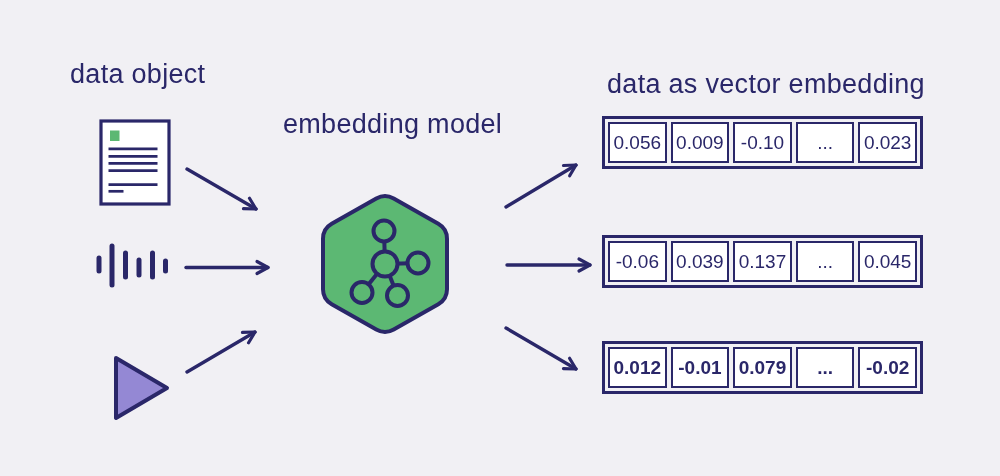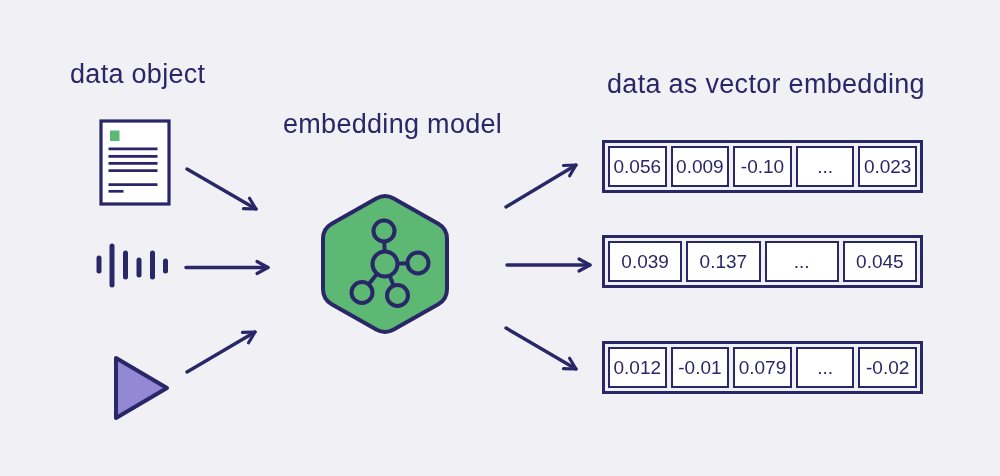--- a/index.html
+++ b/index.html
@@ -35,23 +35,23 @@
     position: absolute;
     left: 602px;
     width: 321px;
     height: 53px;
     box-sizing: border-box;
     border: 3px solid var(--navy, #2a2769);
     display: flex;
     gap: 4px;
     padding: 3px;
   }
-  .vector-row-1 { top: 140px; }
+  .vector-row-1 { top: 116px; }
   .vector-row-2 { top: 235px; }
-  .vector-row-3 { top: 341px; }
+  .vector-row-3 { top: 341px; font-weight: bold; }
   .vector-cell {
     flex: 1 1 0;
     box-sizing: border-box;
     background: var(--cell_background, #ffffff);
     border: 2.4px solid var(--navy, #2a2769);
     display: flex;
     align-items: center;
     justify-content: center;
     font-size: 19px;
     color: var(--navy, #2a2769);
@@ -145,20 +145,21 @@
   <div class="label label-vector-embedding">data as vector embedding</div>
 
   <div class="vector-row vector-row-1">
     <div class="vector-cell">0.056</div>
     <div class="vector-cell">0.009</div>
     <div class="vector-cell">-0.10</div>
     <div class="vector-cell">...</div>
     <div class="vector-cell">0.023</div>
   </div>
   <div class="vector-row vector-row-2">
+    <div class="vector-cell">-0.06</div>
     <div class="vector-cell">0.039</div>
     <div class="vector-cell">0.137</div>
     <div class="vector-cell">...</div>
     <div class="vector-cell">0.045</div>
   </div>
   <div class="vector-row vector-row-3">
     <div class="vector-cell">0.012</div>
     <div class="vector-cell">-0.01</div>
     <div class="vector-cell">0.079</div>
     <div class="vector-cell">...</div>

